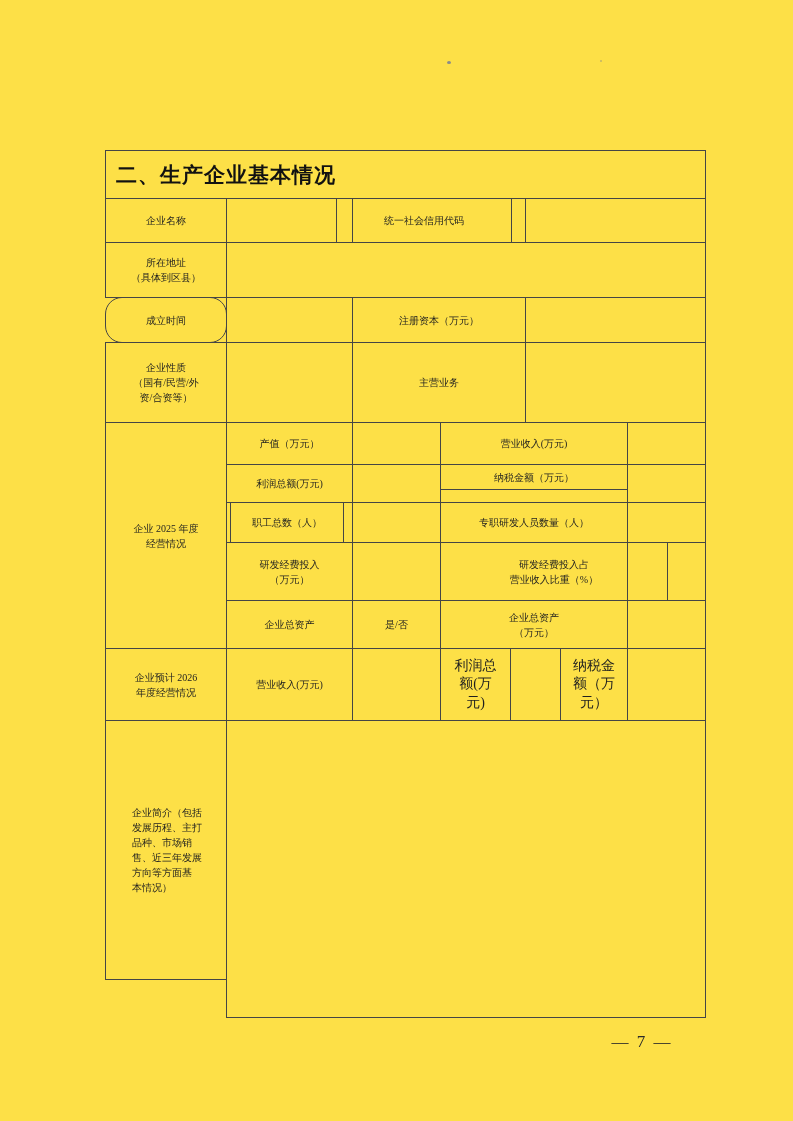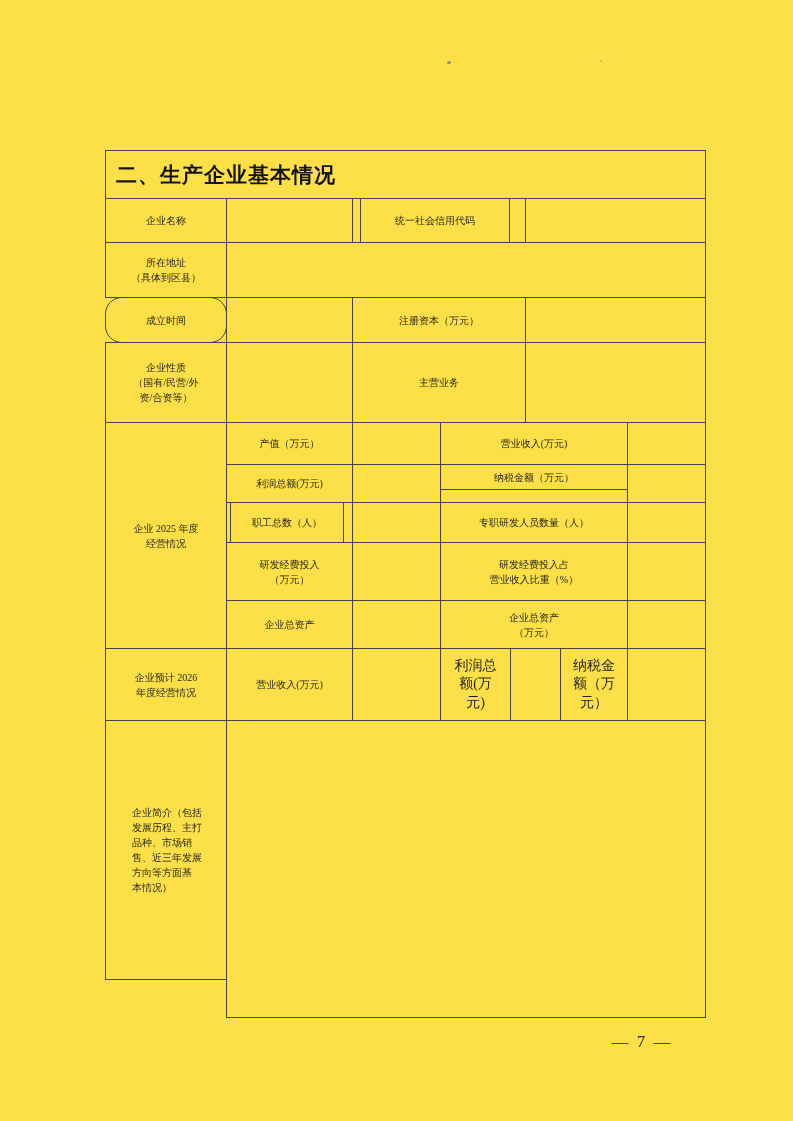--- a/index.html
+++ b/index.html
@@ -66,21 +66,21 @@
 
 <div class="page">
 
   <div class="speck" style="left:447px;top:61px;width:4px;height:3px;"></div>
   <div class="speck" style="left:600px;top:60px;width:2px;height:2px;opacity:.5;"></div>
 
   <div class="title-cell" style="left:105px;top:150px;width:601px;height:49px;">二、生产企业基本情况</div>
 
   <div class="cell" style="left:105px;top:198px;width:122px;height:45px;">企业名称</div>
   <div class="cell blank" style="left:226px;top:198px;width:127px;height:45px;"></div>
-  <div class="cell" style="left:360px;top:198px;width:150px;height:45px;">统一社会信用代码</div>
+  <div class="cell" style="left:336px;top:198px;width:176px;height:45px;">统一社会信用代码</div>
   <div class="cell blank" style="left:525px;top:198px;width:181px;height:45px;"></div>
 
   <div class="cell" style="left:105px;top:242px;width:122px;height:56px;">所在地址
 （具体到区县）</div>
   <div class="cell blank" style="left:226px;top:242px;width:480px;height:56px;"></div>
 
   <div class="cell" style="left:105px;top:297px;width:122px;height:46px;border-radius:17px;">成立时间</div>
   <div class="cell blank" style="left:226px;top:297px;width:127px;height:46px;"></div>
   <div class="cell" style="left:352px;top:297px;width:174px;height:46px;">注册资本（万元）</div>
   <div class="cell blank" style="left:525px;top:297px;width:181px;height:46px;"></div>
@@ -106,25 +106,26 @@
   <div class="cell blank" style="left:627px;top:464px;width:79px;height:39px;"></div>
 
   <div class="cell" style="left:230px;top:502px;width:114px;height:41px;">职工总数（人）</div>
   <div class="cell blank" style="left:352px;top:502px;width:89px;height:41px;"></div>
   <div class="cell" style="left:440px;top:502px;width:188px;height:41px;">专职研发人员数量（人）</div>
   <div class="cell blank" style="left:627px;top:502px;width:79px;height:41px;"></div>
 
   <div class="cell" style="left:226px;top:542px;width:127px;height:59px;">研发经费投入
 （万元）</div>
   <div class="cell blank" style="left:352px;top:542px;width:89px;height:59px;"></div>
-  <div class="cell" style="left:440px;top:542px;width:188px;height:59px;">研发经费投入占
+  <div class="cell" style="left:440px;top:542px;width:228px;height:59px;">研发经费投入占
 营业收入比重（%）</div>
   <div class="cell blank" style="left:627px;top:542px;width:79px;height:59px;"></div>
 
   <div class="cell" style="left:226px;top:600px;width:127px;height:49px;">企业总资产</div>
+  <div class="cell" style="left:352px;top:600px;width:89px;height:49px;">是/否</div>
   <div class="cell" style="left:440px;top:600px;width:188px;height:49px;">企业总资产
 （万元）</div>
   <div class="cell blank" style="left:627px;top:600px;width:79px;height:49px;"></div>
 
   <div class="cell" style="left:105px;top:648px;width:122px;height:73px;">企业预计 2026
 年度经营情况</div>
   <div class="cell" style="left:226px;top:648px;width:127px;height:73px;">营业收入(万元)</div>
   <div class="cell blank" style="left:352px;top:648px;width:89px;height:73px;"></div>
   <div class="cell small" style="left:440px;top:648px;width:71px;height:73px;">利润总
 额(万

